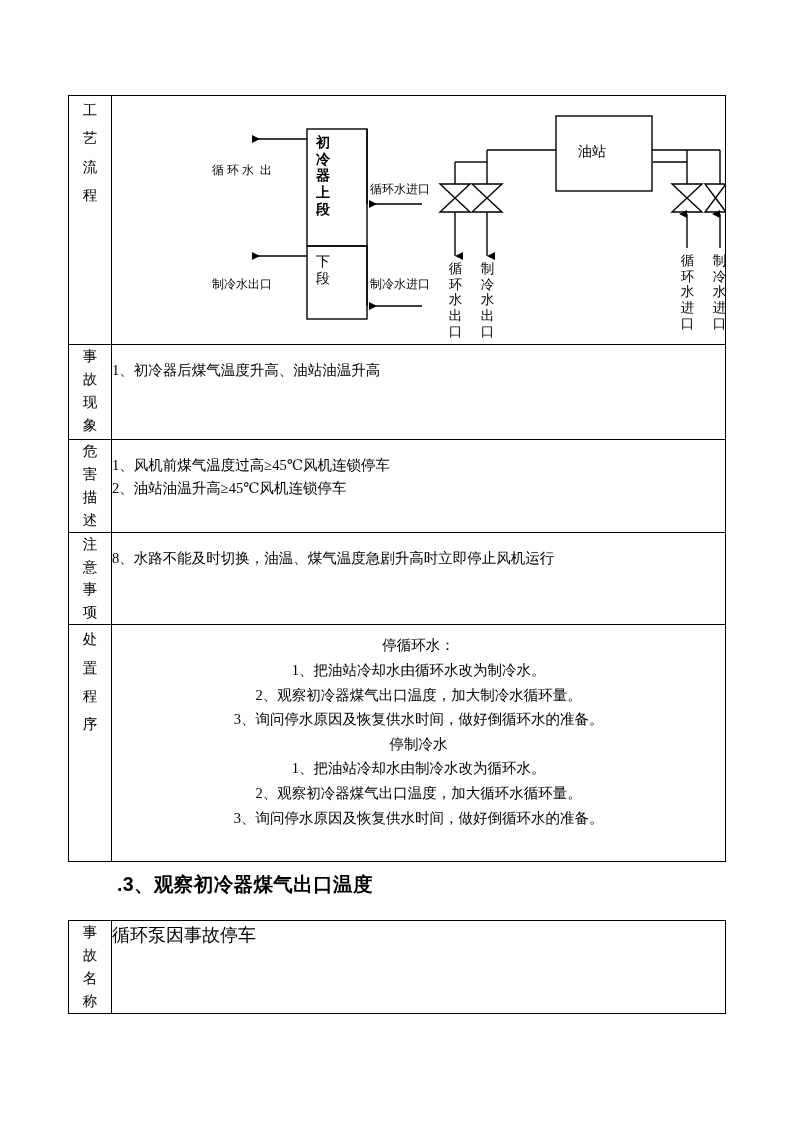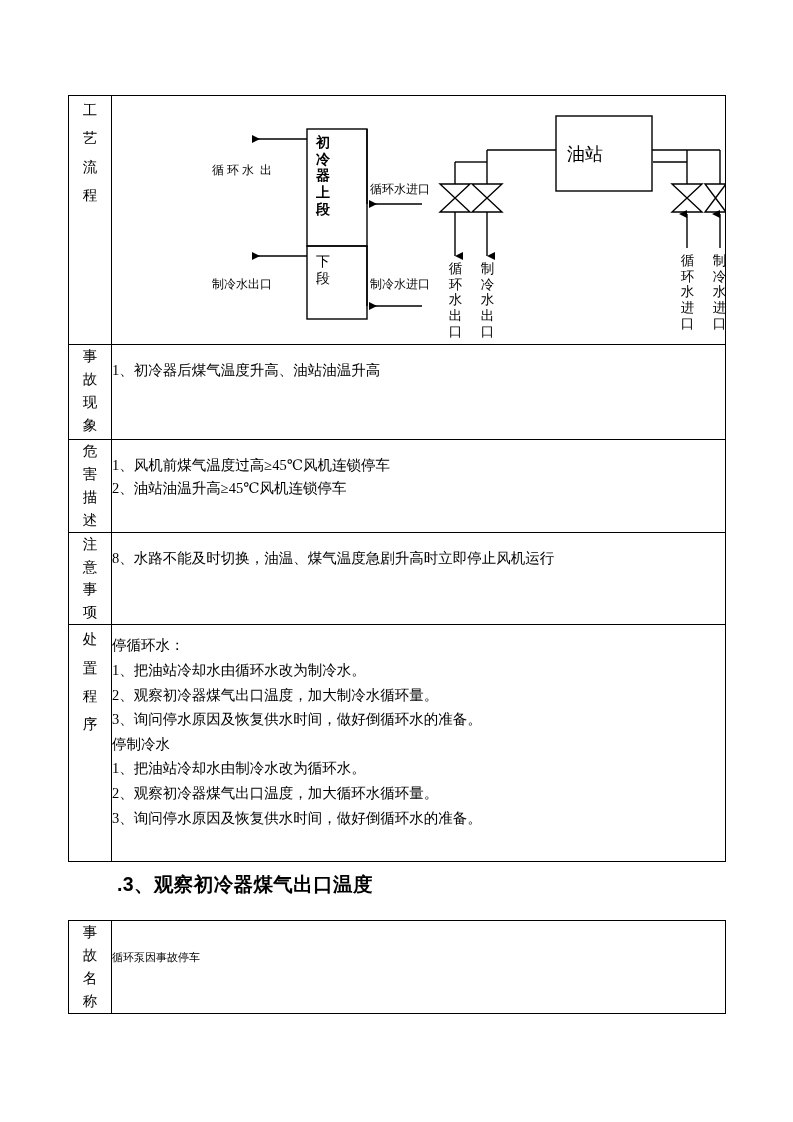--- a/index.html
+++ b/index.html
@@ -74,22 +74,21 @@
     white-space: pre;
   }
   .content-cell.tight {
     padding-top: 14px;
   }
   .content-cell.proc {
     padding-top: 8px;
     line-height: 1.70;
   }
   .content-cell.name-cell {
-    padding-top: 28px;
-    font-size: 11px;
+    font-size: 18px;
   }
 
   
   .diagram-cell {
     height: 248px;
     position: relative;
     padding: 0;
   }
   #diagram {
     position: absolute;
@@ -223,21 +222,21 @@
               <g>
                 <path d="M593,88 L614,88 L593,116 L614,116 Z" fill="none" stroke="#000" stroke-width="1.4"></path>
                 <line x1="608" y1="152" x2="608" y2="118" stroke="#000" stroke-width="1.4" marker-end="url(#arrU)"></line>
               </g>
             </svg>
 
             <div class="dg-vlabel" style="left:200px; top:39px; width:22px; font-size:14px; line-height:1.19;font-weight:bold;">初冷器上段</div>
 
             <div class="dg-vlabel" style="left:200px; top:158px; width:22px; font-size:14px; line-height:1.19;">下段</div>
 
-            <div class="dg-label" style="left:455px; top:49px; font-size:18px;">油站</div>
+            <div class="dg-label" style="left:466px; top:49px; font-size:14px;">油站</div>
 
             <div class="dg-label" style="left:100px; top:68px;">循 环 水  出</div>
 
             <div class="dg-label" style="left:258px; top:87px;">循环水进口</div>
 
             <div class="dg-label" style="left:100px; top:182px;">制冷水出口</div>
 
             <div class="dg-label" style="left:258px; top:182px;">制冷水进口</div>
 
             <div class="dg-vlabel" style="left:336px; top:165px;">循环水出口</div>
@@ -289,21 +288,21 @@
         </td>
       </tr>
 
       <tr>
         <td class="label-cell wide-sp">
           <span class="vchar">处</span>
           <span class="vchar">置</span>
           <span class="vchar">程</span>
           <span class="vchar">序</span>
         </td>
-        <td class="content-cell proc" style="height:228px;">
+        <td class="content-cell proc" style="height:228px;text-align:center;">
           <p>停循环水：</p>
           <p>1、把油站冷却水由循环水改为制冷水。</p>
           <p>2、观察初冷器煤气出口温度，加大制冷水循环量。</p>
           <p>3、询问停水原因及恢复供水时间，做好倒循环水的准备。</p>
           <p>停制冷水</p>
           <p>1、把油站冷却水由制冷水改为循环水。</p>
           <p>2、观察初冷器煤气出口温度，加大循环水循环量。</p>
           <p>3、询问停水原因及恢复供水时间，做好倒循环水的准备。</p>
         </td>
       </tr>

